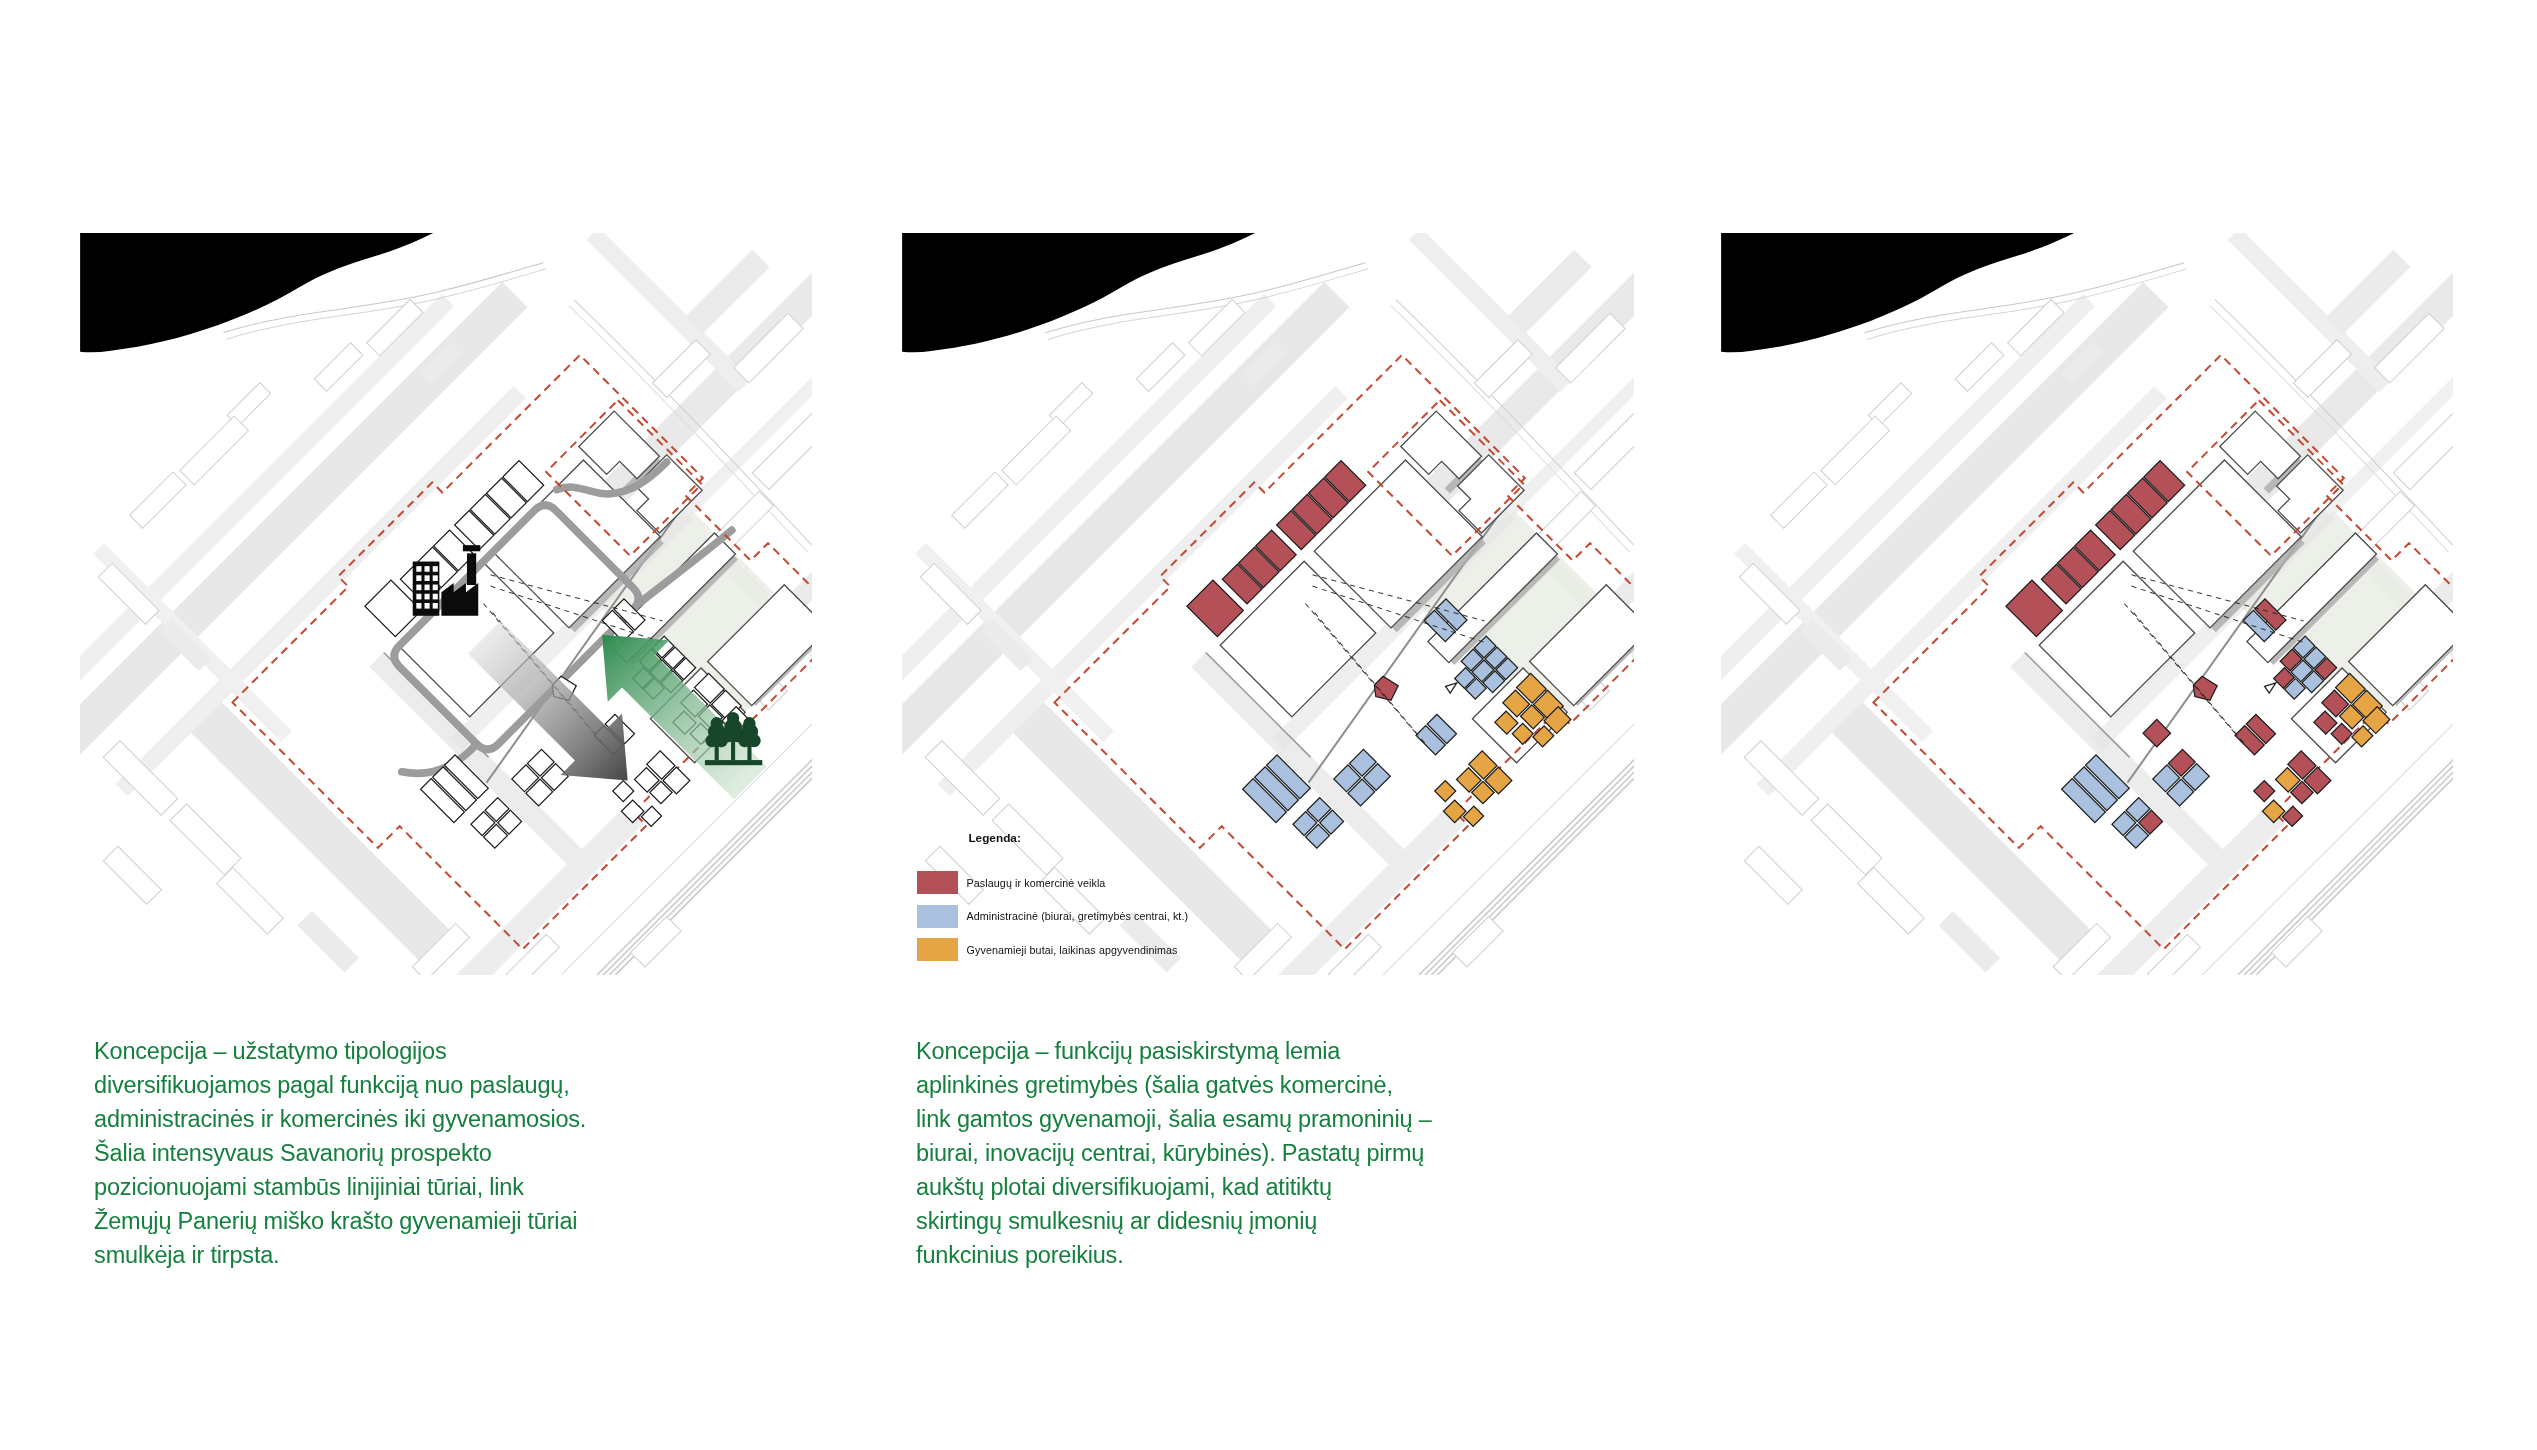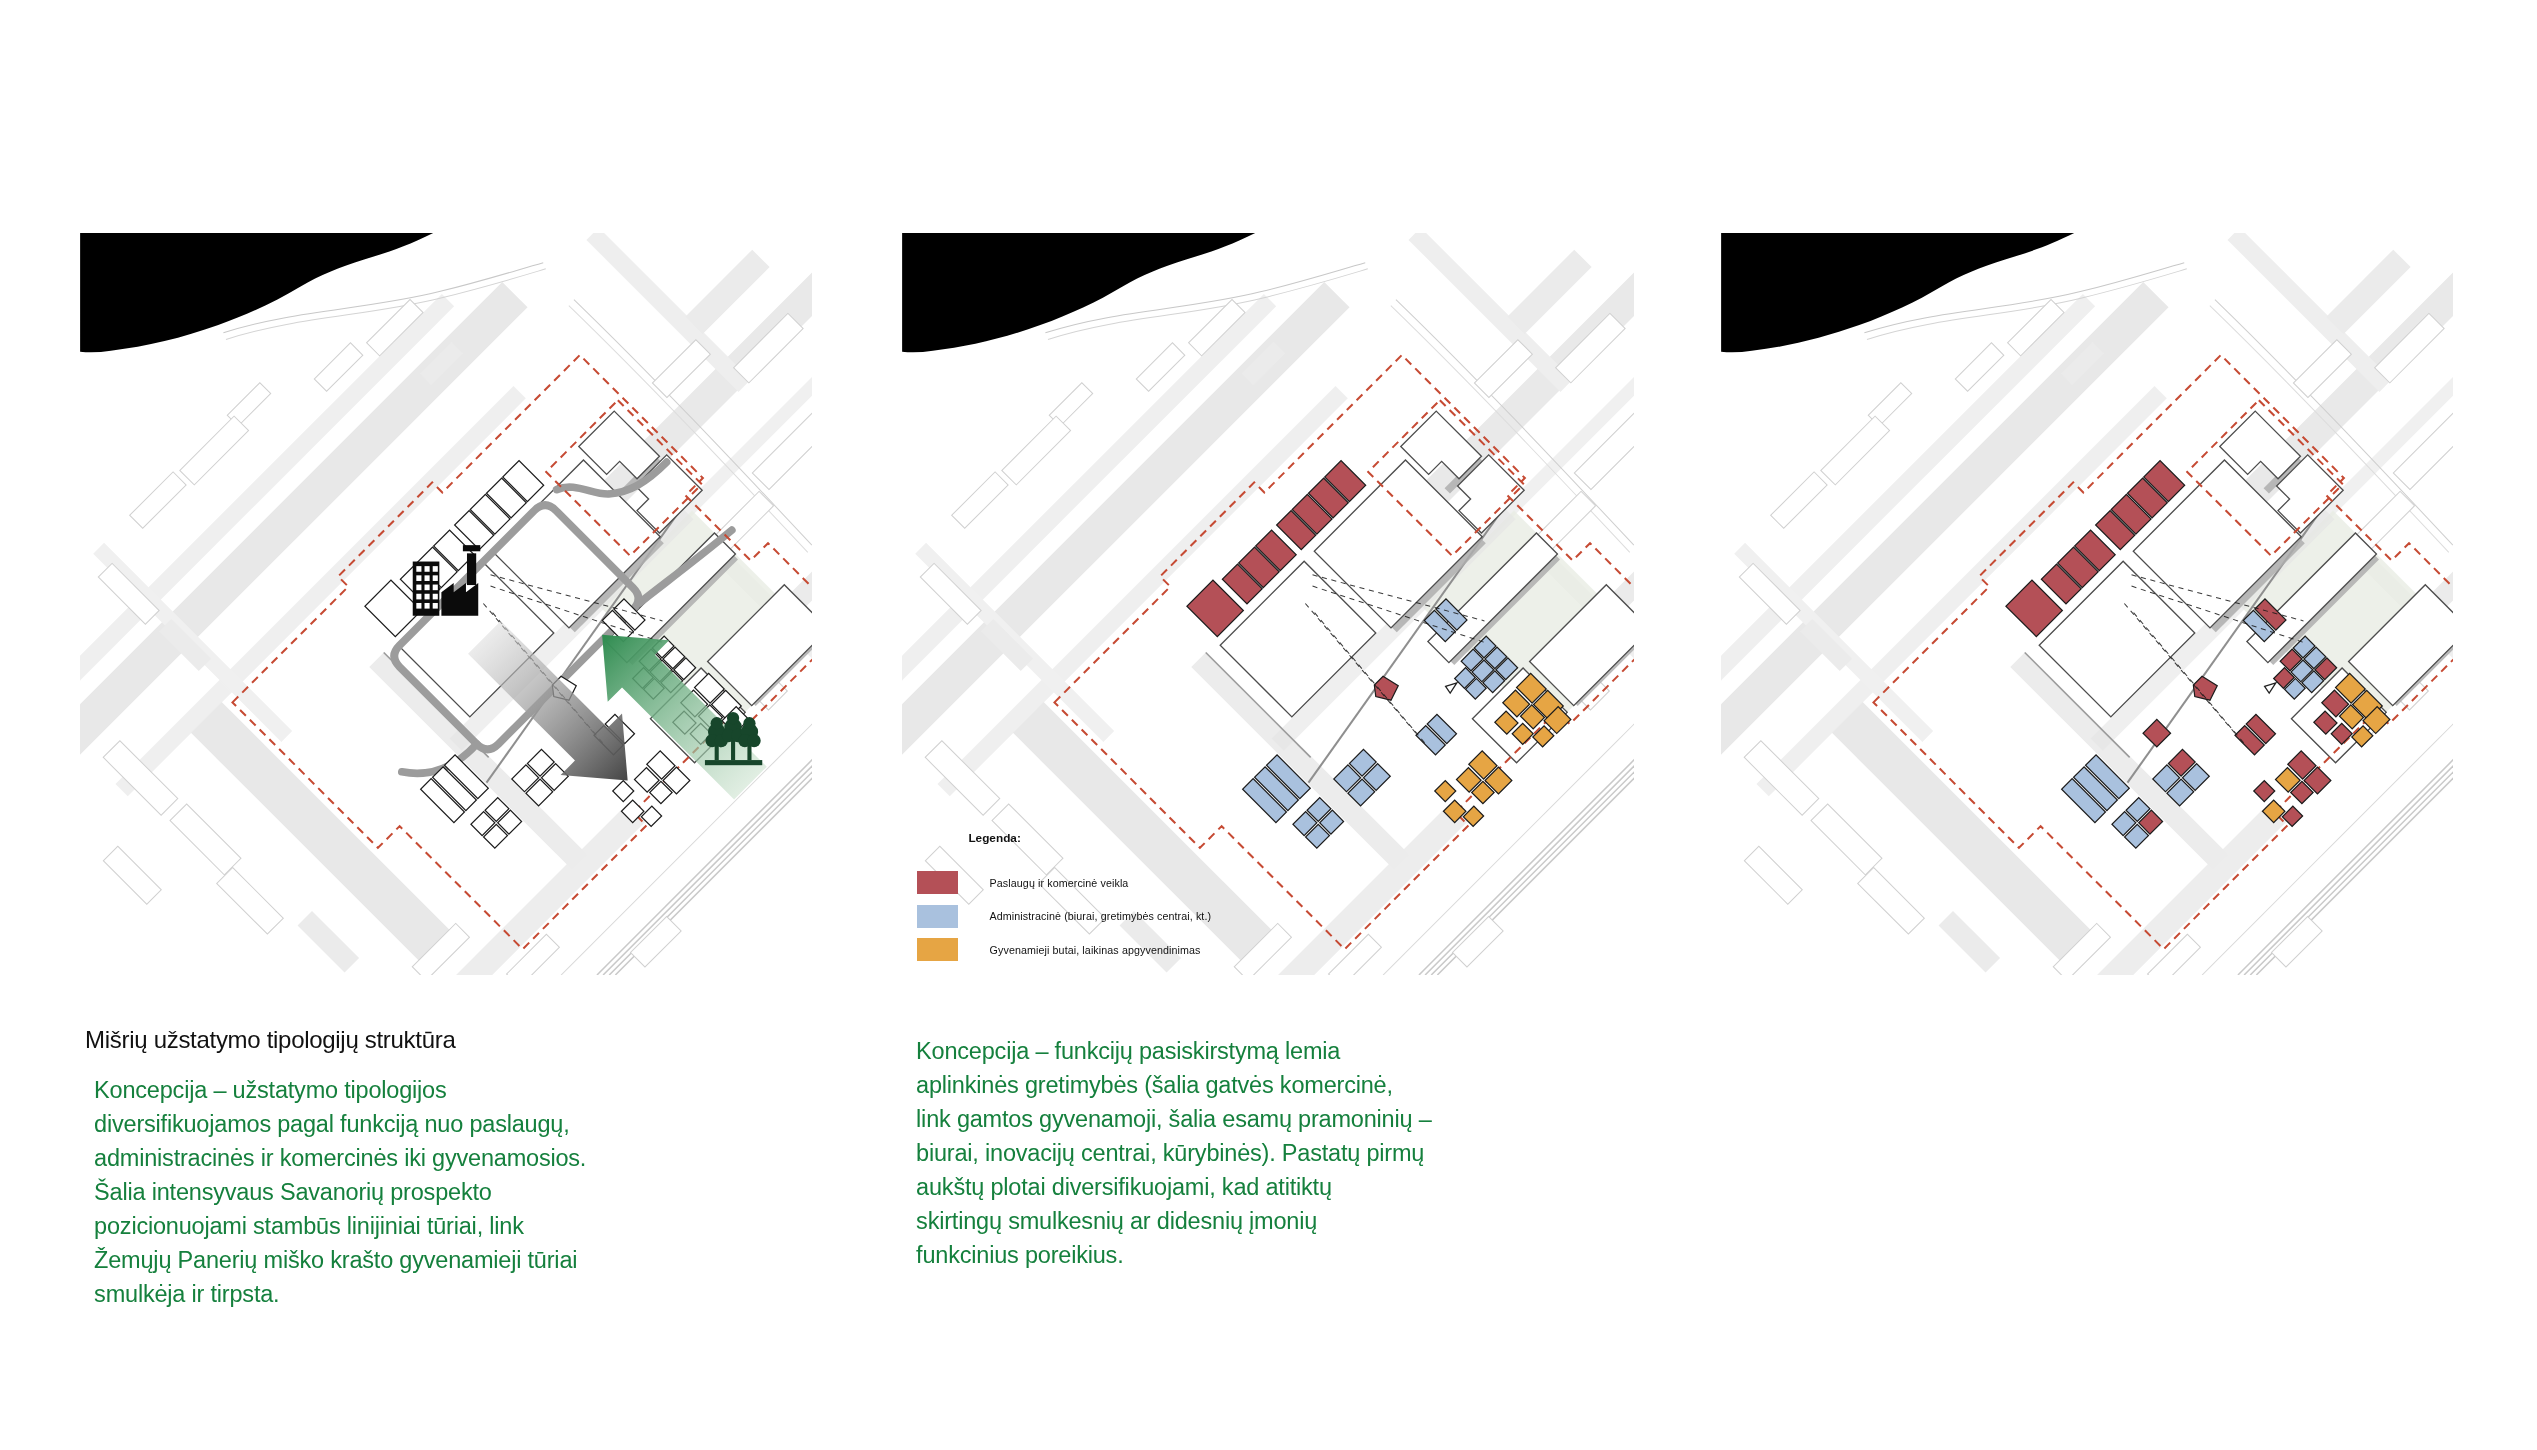--- a/index.html
+++ b/index.html
@@ -12,21 +12,21 @@
   .caption{position:absolute;top:792px;left:5.1px;width:716px;}
   .caption h2{
     margin:0 0 19.4px 0;font-size:24px;font-weight:500;letter-spacing:-0.3px;line-height:29px;color:#111;
   }
   .caption p{
     margin:9px;font-size:23.5px;font-weight:400;letter-spacing:-0.2px;line-height:34px;color:#15803d;
     white-space:pre-line;
   }
   .legend{position:absolute;left:15.4px;top:598px;width:389px;}
   .legend-title{font-size:11.8px;font-weight:700;margin-left:51px;margin-bottom:26px;}
-  .legend-row{display:flex;align-items:center;margin-bottom:10.7px;height:23px;gap:23px;}
+  .legend-row{display:flex;align-items:center;margin-bottom:10.7px;height:23px;}
   .legend-swatch{width:41px;height:23px;flex:0 0 41px;margin-right:8.2px;}
   .legend-label{font-size:10.7px;letter-spacing:0.1px;}
 </style>
 </head>
 <body>
 
 <section class="panel" style="left:80px">
   <svg class="map" id="map0" viewBox="0 0 1430 1450">
       <rect x="0" y="0" width="1430" height="1450" fill="#ffffff"></rect>
       <g>
@@ -206,21 +206,20 @@
           <stop offset="0%" stop-color="#dcdcdc" stop-opacity="0.55"></stop>
           <stop offset="100%" stop-color="#454545"></stop>
         </linearGradient>
         <linearGradient id="gradGreen" gradientUnits="userSpaceOnUse" x1="1310" y1="1075" x2="1020" y2="785">
           <stop offset="0%" stop-color="#c8e0cb" stop-opacity="0.55"></stop>
           <stop offset="100%" stop-color="#2e8b4f"></stop>
         </linearGradient>
       </defs>
     </svg>
   <div class="caption">
-    <h2>Mišrių užstatymo tipologijų struktūra</h2>
     <p>Koncepcija – užstatymo tipologijos
 diversifikuojamos pagal funkciją nuo paslaugų,
 administracinės ir komercinės iki gyvenamosios.
 Šalia intensyvaus Savanorių prospekto
 pozicionuojami stambūs linijiniai tūriai, link
 Žemųjų Panerių miško krašto gyvenamieji tūriai
 smulkėja ir tirpsta.</p>
   </div>
 </section>
 

